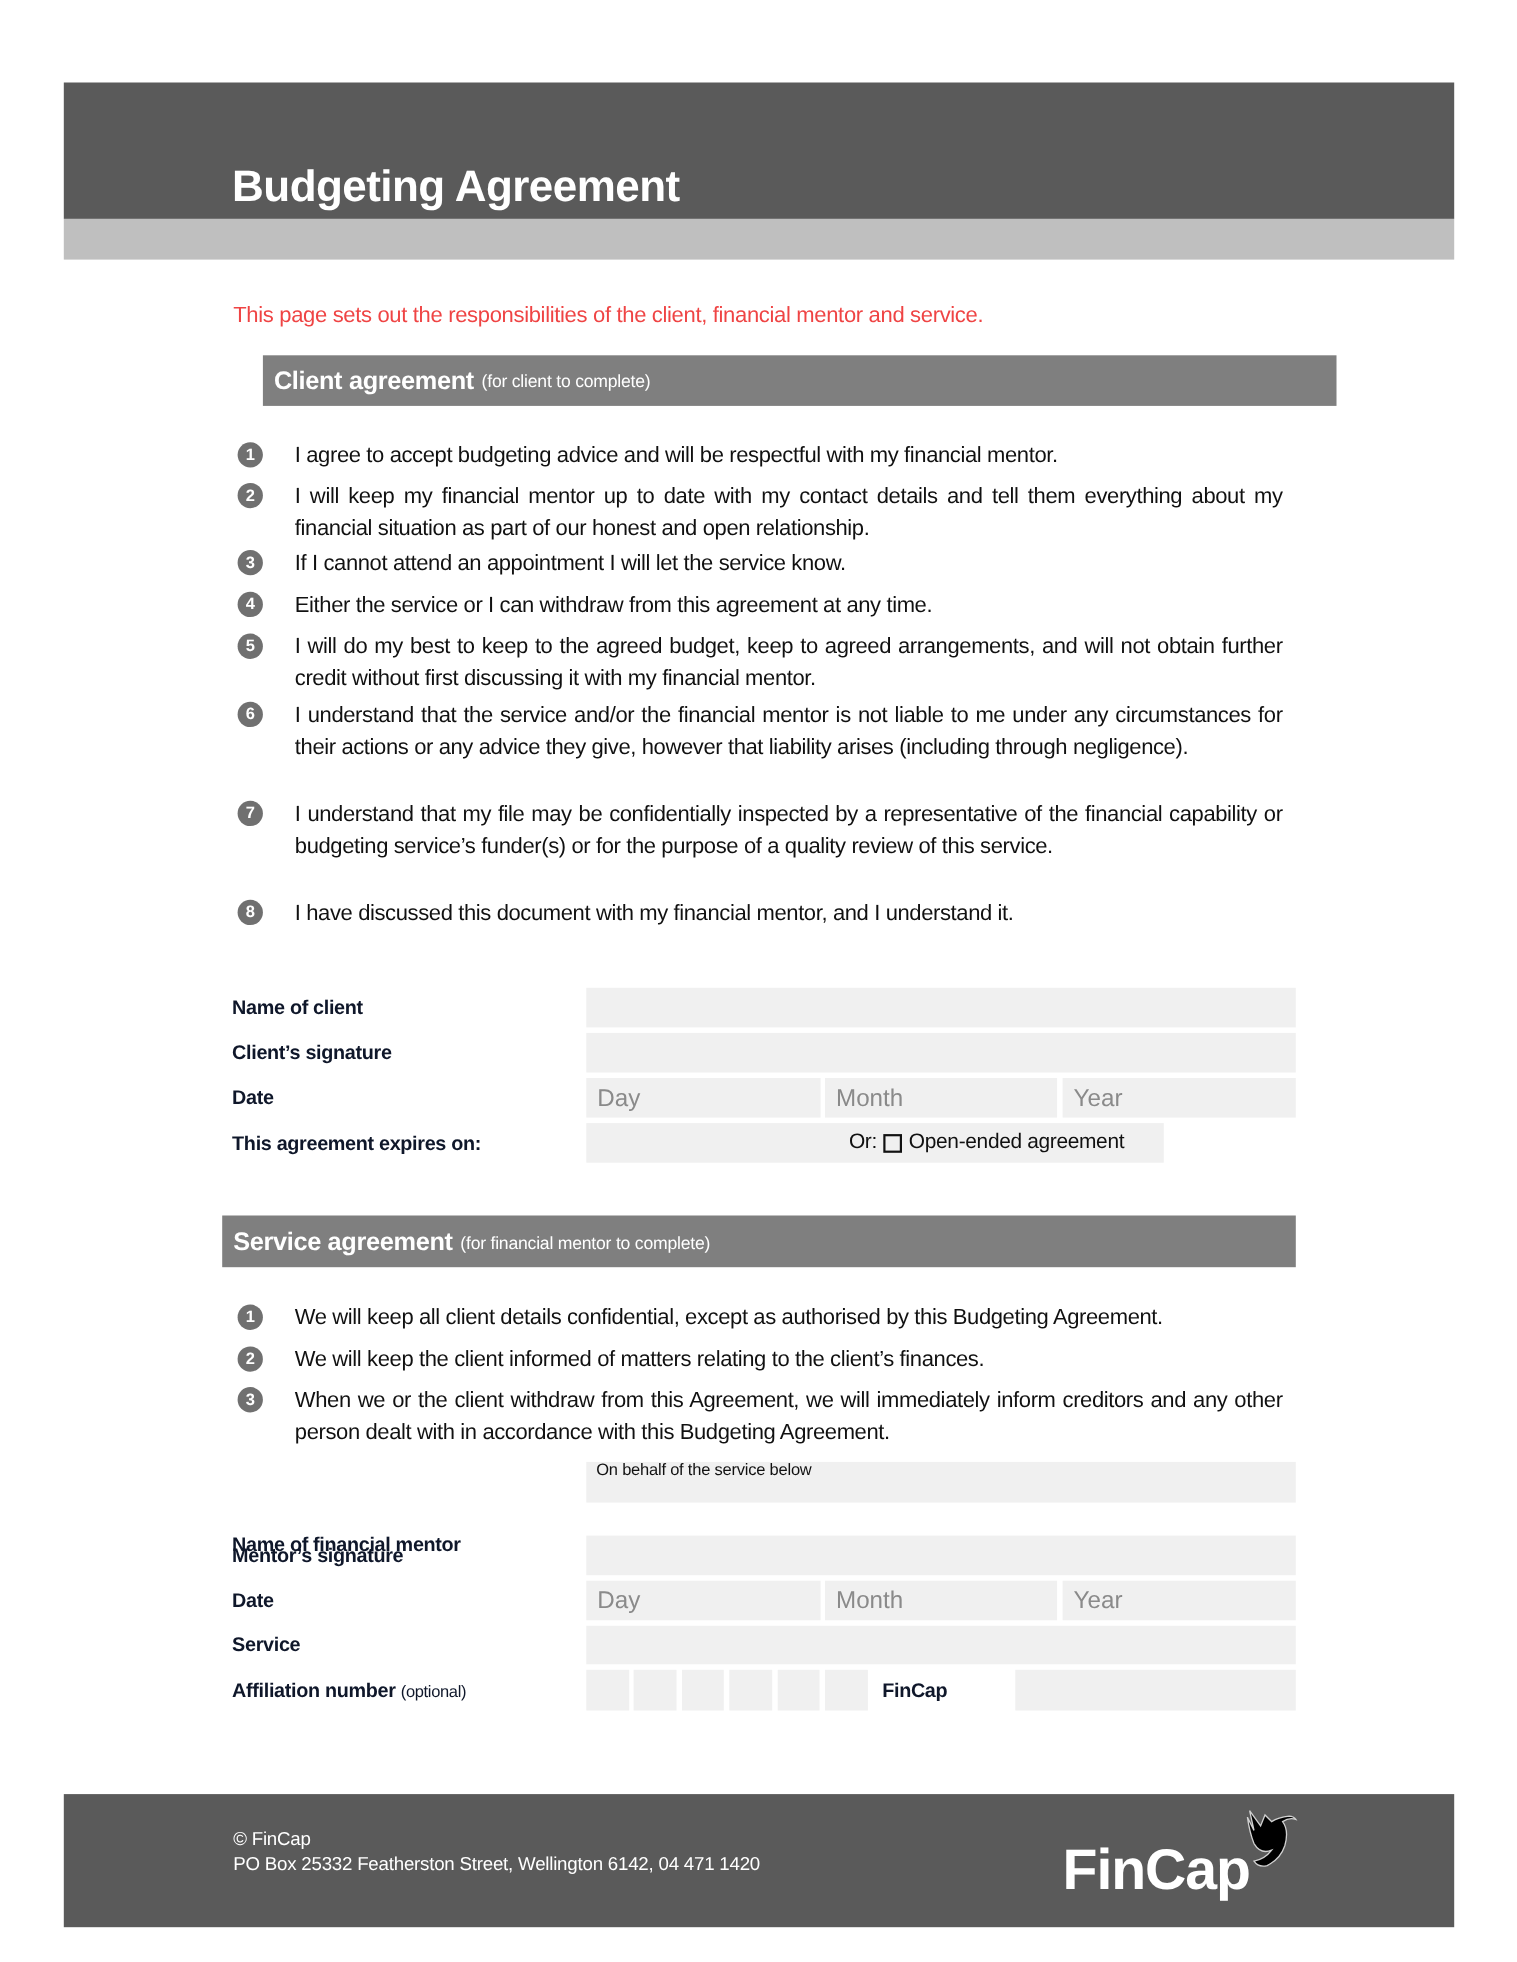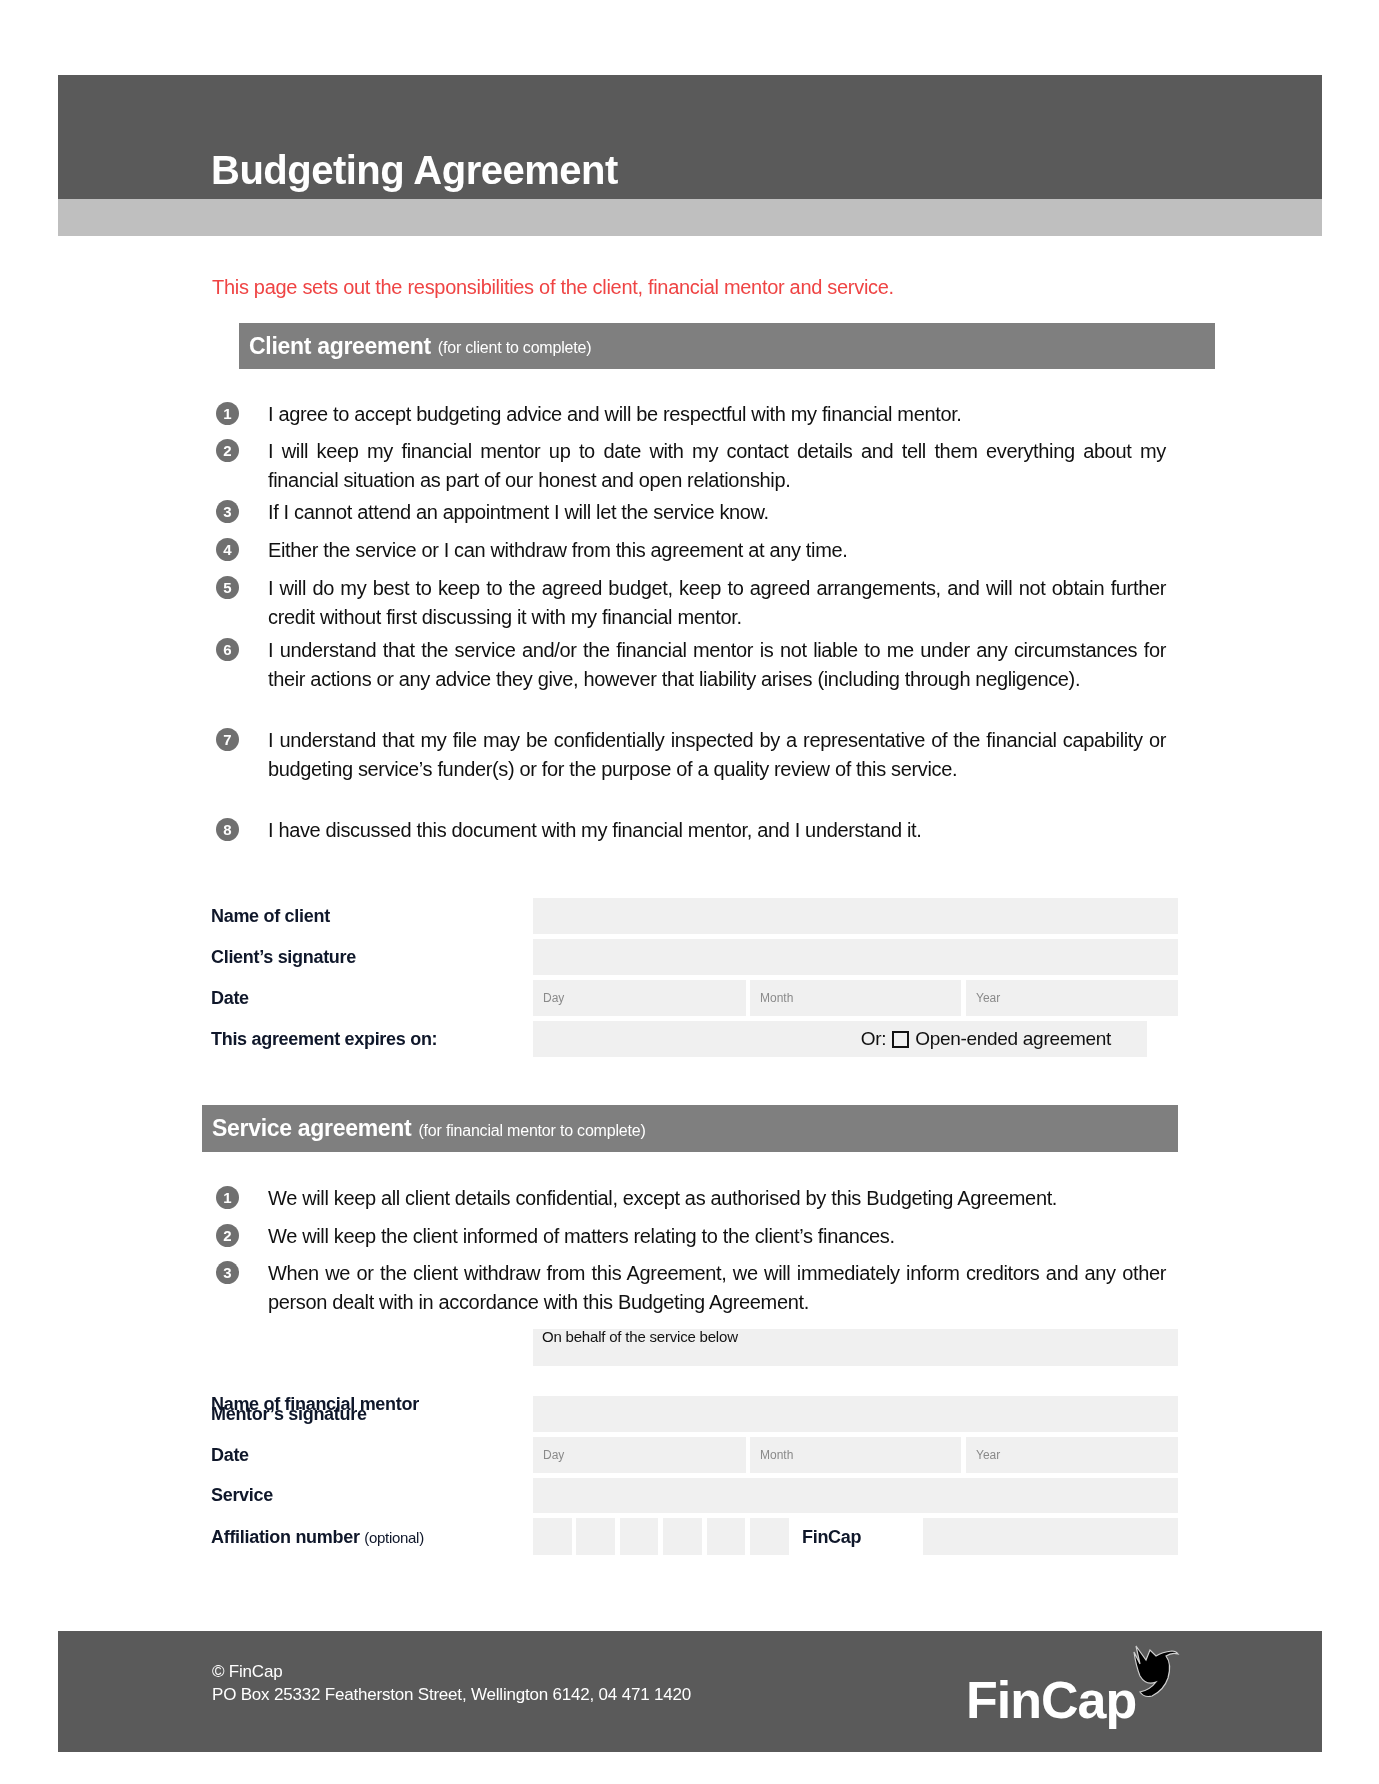--- a/index.html
+++ b/index.html
@@ -24,21 +24,21 @@
 
   
   .item { left: 216px; width: 950px; display: flex; }
   .bullet { width: 23px; height: 23px; border-radius: 50%; background: #707070; color: #fff; font-size: 15px; font-weight: bold; display: flex; align-items: center; justify-content: center; flex-shrink: 0; margin-top: 2px; }
   .item-text { margin-left: 29px; font-size: 20px; line-height: 28.5px; text-align: justify; letter-spacing: -0.35px; width: 904px; color: #111; }
 
   
   .lbl { left: 211px; font-size: 18px; font-weight: bold; color: #0f172a; letter-spacing: -0.3px; line-height: 22px; }
   .lbl .opt { font-weight: normal; font-size: 15px; }
   .field { background: #f0f0f0; }
-  .ph { color: #8a8a8a; font-size: 12px; padding-left: 10px; display: flex; align-items: center; height: 100%; }
+  .ph { color: #8a8a8a; font-size: 22px; padding-left: 10px; display: flex; align-items: center; height: 100%; }
   .note { font-size: 15px; color: #111; letter-spacing: -0.2px; }
 
   .expiry-right { position: absolute; right: 36px; top: 0; height: 100%; display: flex; align-items: center; font-size: 19px; color: #111; letter-spacing: -0.3px; }
   .checkbox { width: 17px; height: 17px; border: 2px solid #111; margin: 0 6px 0 6px; display: inline-block; background: transparent; }
 
   
   .footer { left: 58px; top: 1631px; width: 1264px; height: 121px; background: #5a5a5a; }
   .foot-text { left: 212px; color: #fff; font-size: 17px; letter-spacing: -0.2px; line-height: 22px; }
   .logo-text { left: 966px; top: 1672px; color: #fff; font-size: 52px; font-weight: bold; letter-spacing: -1px; line-height: 56px; }
 </style>
@@ -100,21 +100,21 @@
   <span class="ph">Day</span>
 </div>
 <div class="abs field" style="left:750px;top:980px;width:211px;height:36px;">
   <span class="ph">Month</span>
 </div>
 <div class="abs field" style="left:966px;top:980px;width:212px;height:36px;">
   <span class="ph">Year</span>
 </div>
 
 <span class="abs lbl" style="top:1028px;">This agreement expires on:</span>
-<div class="abs field" style="left:533px;top:1021px;width:614px;height:36px;">
+<div class="abs field" style="left:533px;top:1021px;width:525px;height:36px;">
   <div class="expiry-right">
     <span>Or:</span>
     <span class="checkbox"></span>
     <span>Open-ended agreement</span>
   </div>
 </div>
 
 <div class="abs sec-bar sec-service">
   <span class="main">Service agreement</span>
   <span class="sub">(for financial mentor to complete)</span>

